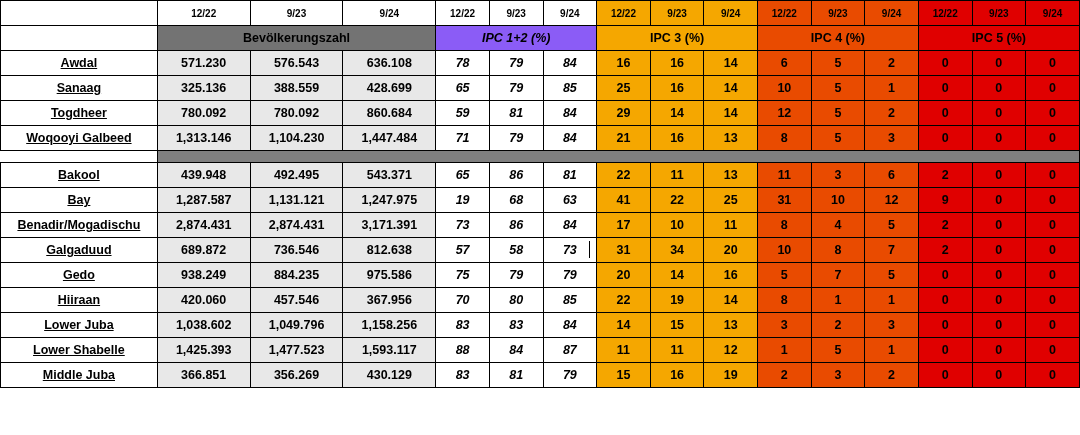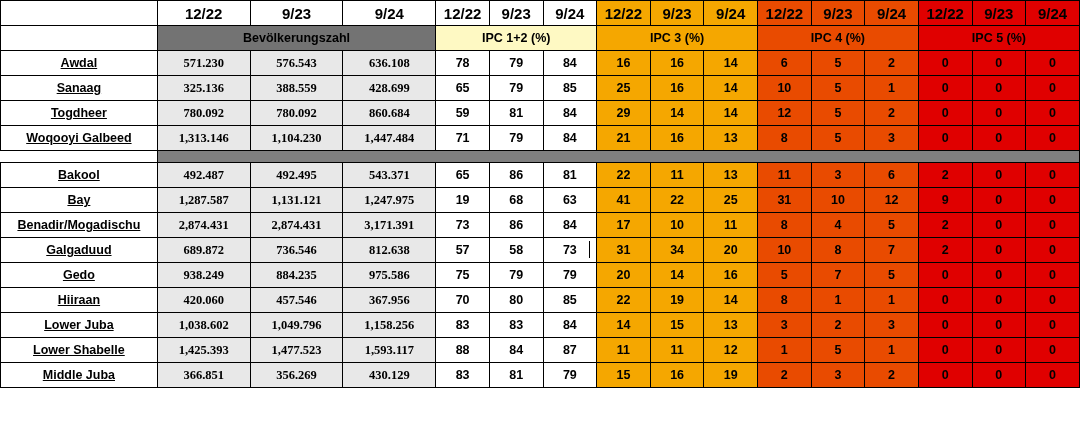--- a/index.html
+++ b/index.html
@@ -31,44 +31,44 @@
     overflow: hidden;
   }
   
   col.c-region { width: 152px; }
   col.c-pop    { width: 90px; }
   col.c-pct    { width: 52px; }
 
   
   .hdr-period {
     background: #ffffff;
-    font-size: 15px;
+    font-size: 10px;
   }
   
   .grp-bev { background: #737373; }
-  .grp-ipc12 { background: #fef9c3; }
+  .grp-ipc12 { background: #8b5cf6; font-style: italic; }
   .grp-ipc3 { background: #f5a700; }
   .grp-ipc4 { background: #e94b00; }
   .grp-ipc5 { background: #e00000; }
 
   .corner-cell {
     background: #ffffff;
     border-left: none;
     border-top: none;
   }
 
   
   .region-cell {
     text-align: left;
     padding-left: 7px;
     background: #ffffff;
     text-decoration: underline;
   }
-  .pop-cell { background: #e8e8e8; font-family: Liberation Serif, serif; }
-  .pct12-cell { background: #ffffff; }
+  .pop-cell { background: #e8e8e8; }
+  .pct12-cell { background: #ffffff; font-style: italic; }
   .pct3-cell { background: #f5a700; }
   .pct4-cell { background: #e94b00; }
   .pct5-cell { background: #e00000; }
 
   
   tr.sep-row td {
     height: 11px;
     border: none;
     padding: 0;
   }
@@ -213,21 +213,21 @@
         <td class="pct5-cell">0</td>
         <td class="pct5-cell">0</td>
         <td class="pct5-cell">0</td>
       </tr>
       <tr class="sep-row">
         <td class="sep-white"></td>
         <td class="sep-grey" colspan="15"></td>
       </tr>
       <tr>
         <td class="region-cell">Bakool</td>
-        <td class="pop-cell">492.487</td>
+        <td class="pop-cell">439.948</td>
         <td class="pop-cell">492.495</td>
         <td class="pop-cell">543.371</td>
         <td class="pct12-cell">65</td>
         <td class="pct12-cell">86</td>
         <td class="pct12-cell">81</td>
         <td class="pct3-cell">22</td>
         <td class="pct3-cell">11</td>
         <td class="pct3-cell">13</td>
         <td class="pct4-cell">11</td>
         <td class="pct4-cell">3</td>

